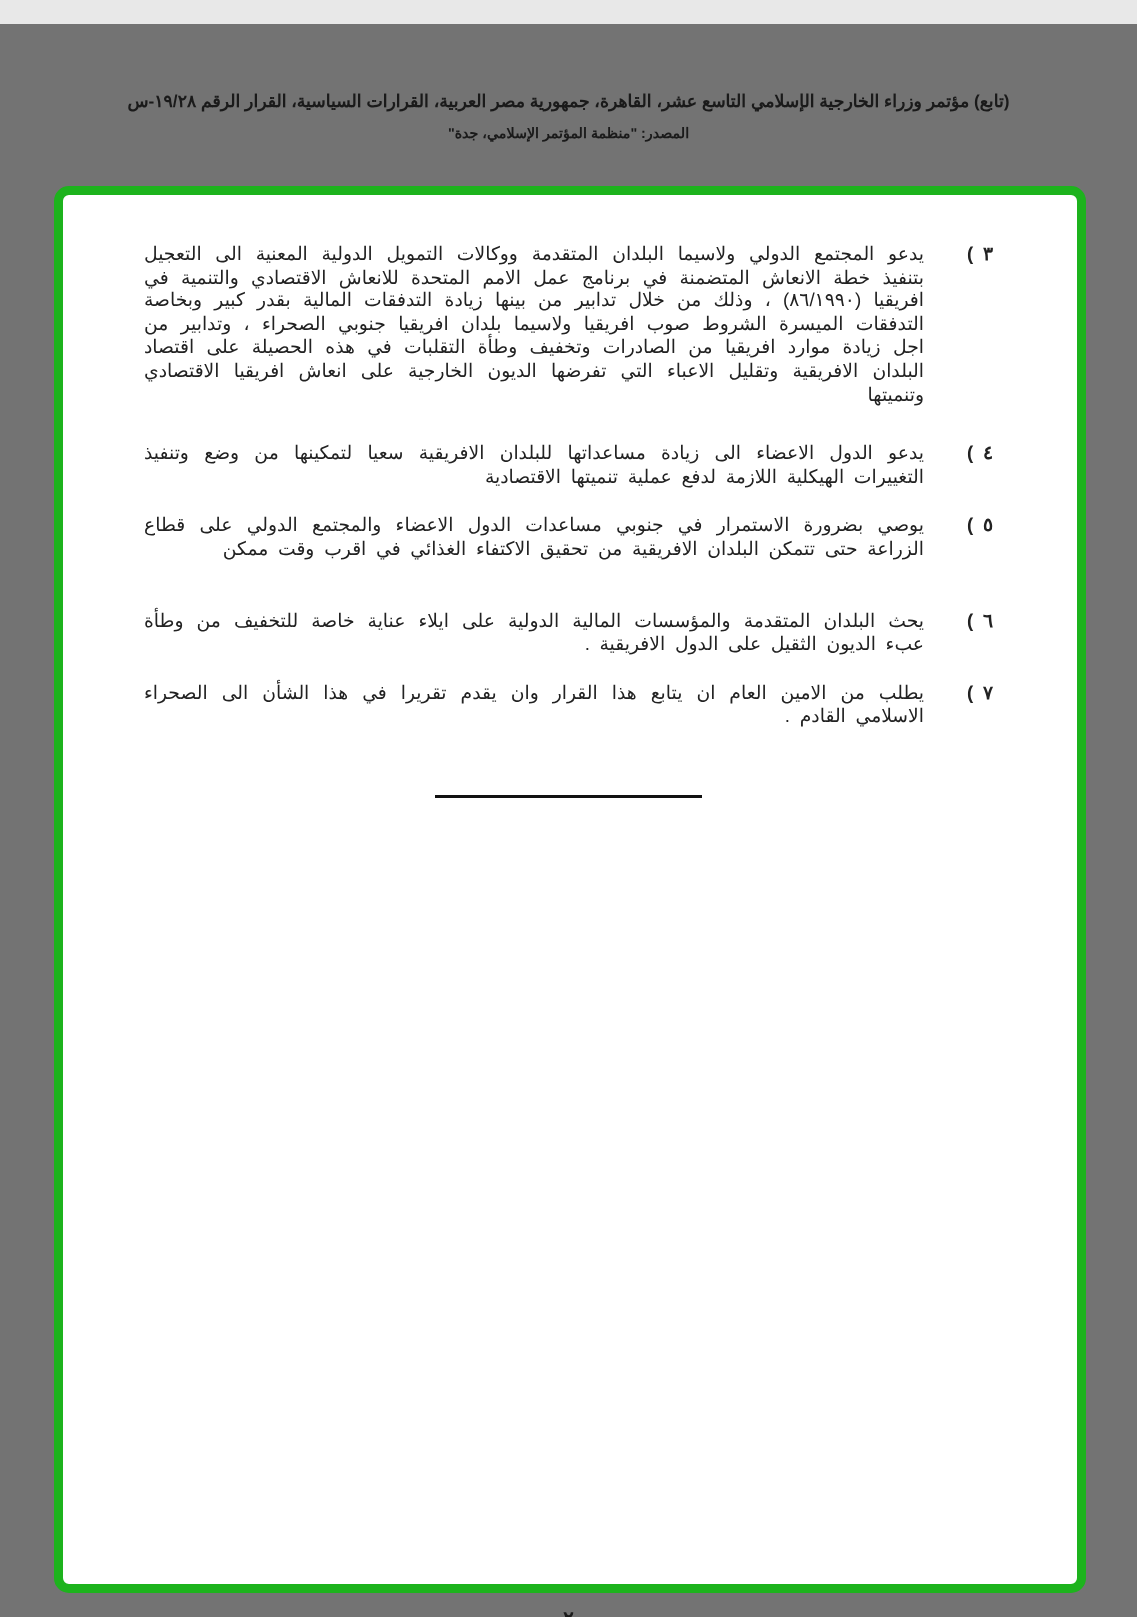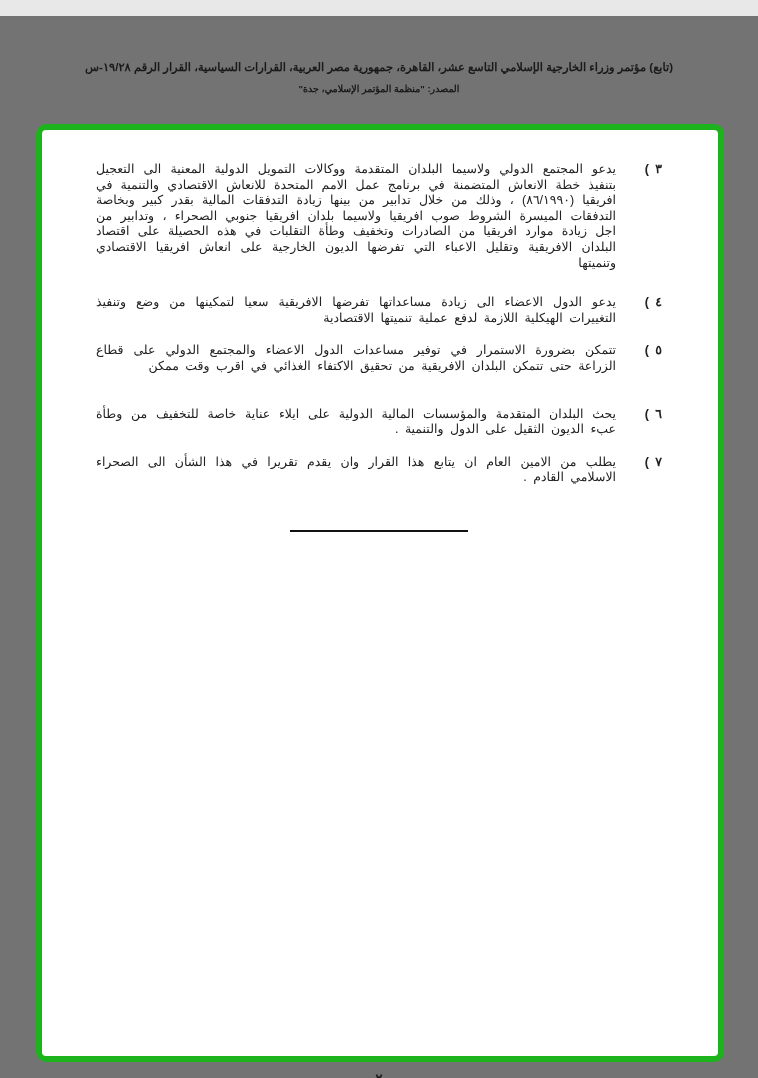--- a/index.html
+++ b/index.html
@@ -108,31 +108,31 @@
   <div class="green-box">
     <div class="content">
 
       <div class="paragraph">
         <span class="para-num">٣ )</span>
         <span class="para-text">يدعو المجتمع الدولي ولاسيما البلدان المتقدمة ووكالات التمويل الدولية المعنية الى التعجيل بتنفيذ خطة الانعاش المتضمنة في برنامج عمل الامم المتحدة للانعاش الاقتصادي والتنمية في افريقيا (٨٦/١٩٩٠) ، وذلك من خلال تدابير من بينها زيادة التدفقات المالية بقدر كبير وبخاصة التدفقات الميسرة الشروط صوب افريقيا ولاسيما بلدان افريقيا جنوبي الصحراء ، وتدابير من اجل زيادة موارد افريقيا من الصادرات وتخفيف وطأة التقلبات في هذه الحصيلة على اقتصاد البلدان الافريقية وتقليل الاعباء التي تفرضها الديون الخارجية على انعاش افريقيا الاقتصادي وتنميتها</span>
       </div>
 
       <div class="paragraph gap-lg">
         <span class="para-num">٤ )</span>
-        <span class="para-text">يدعو الدول الاعضاء الى زيادة مساعداتها تفرضها الافريقية سعيا لتمكينها من وضع وتنفيذ التغييرات الهيكلية اللازمة لدفع عملية تنميتها الاقتصادية</span>
+        <span class="para-text">يدعو الدول الاعضاء الى زيادة مساعداتها للبلدان الافريقية سعيا لتمكينها من وضع وتنفيذ التغييرات الهيكلية اللازمة لدفع عملية تنميتها الاقتصادية</span>
       </div>
 
       <div class="paragraph gap-md">
         <span class="para-num">٥ )</span>
-        <span class="para-text">تتمكن بضرورة الاستمرار في توفير مساعدات الدول الاعضاء والمجتمع الدولي على قطاع الزراعة حتى تتمكن البلدان الافريقية من تحقيق الاكتفاء الغذائي في اقرب وقت ممكن</span>
+        <span class="para-text">يوصي بضرورة الاستمرار في جنوبي مساعدات الدول الاعضاء والمجتمع الدولي على قطاع الزراعة حتى تتمكن البلدان الافريقية من تحقيق الاكتفاء الغذائي في اقرب وقت ممكن</span>
       </div>
 
       <div class="paragraph gap-xl">
         <span class="para-num">٦ )</span>
-        <span class="para-text">يحث البلدان المتقدمة والمؤسسات المالية الدولية على ايلاء عناية خاصة للتخفيف من وطأة عبء الديون الثقيل على الدول والتنمية .</span>
+        <span class="para-text">يحث البلدان المتقدمة والمؤسسات المالية الدولية على ايلاء عناية خاصة للتخفيف من وطأة عبء الديون الثقيل على الدول الافريقية .</span>
       </div>
 
       <div class="paragraph gap-md">
         <span class="para-num">٧ )</span>
         <span class="para-text">يطلب من الامين العام ان يتابع هذا القرار وان يقدم تقريرا في هذا الشأن الى الصحراء الاسلامي القادم .</span>
       </div>
 
       <div class="divider"></div>
 
     </div>

